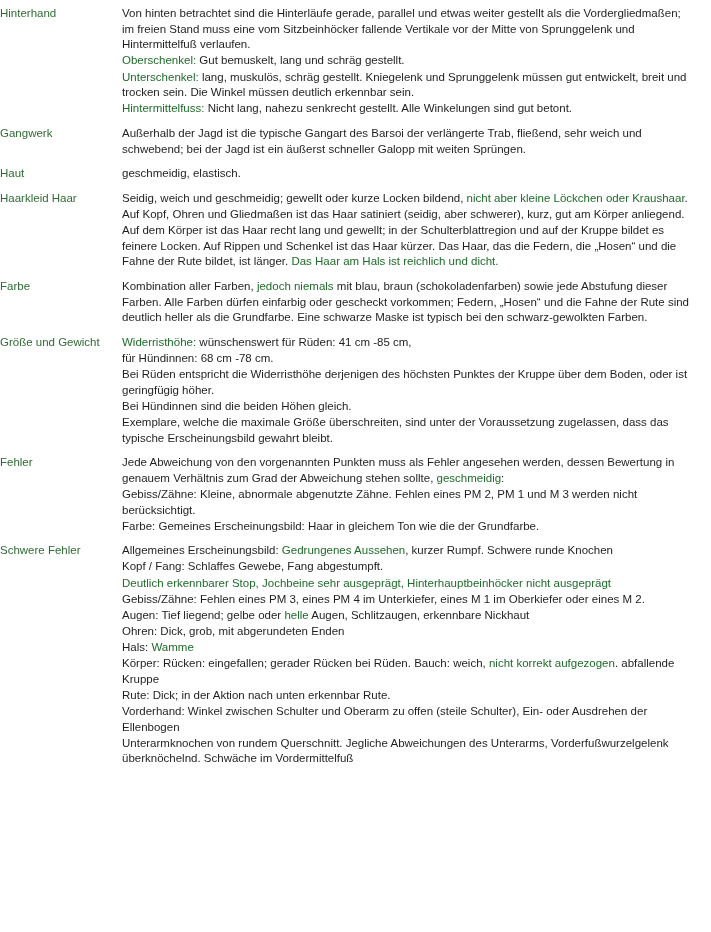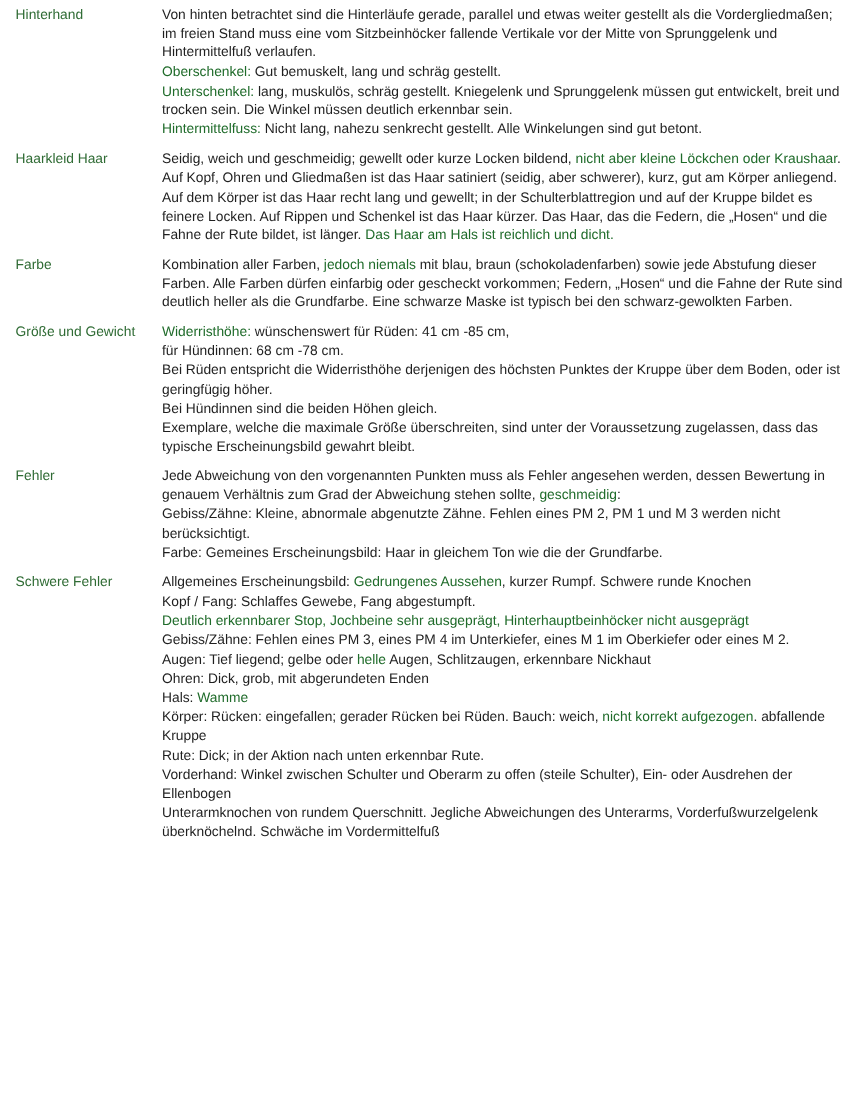--- a/index.html
+++ b/index.html
@@ -9,21 +9,21 @@
   }
   body {
     width: 711px;
     font-family: "Liberation Sans", sans-serif;
     font-size: 11.5px;
     color: #1a1a1a;
   }
   .doc {
     width: 711px;
     box-sizing: border-box;
-    padding: 6px 10px 10px 13px;
+    padding: 6px 10px 10px 0;
   }
   table.spec {
     border-collapse: collapse;
     width: 695px;
     table-layout: fixed;
   }
   table.spec td {
     vertical-align: top;
     padding: 0 0 9px 0;
   }
@@ -56,20 +56,32 @@
 <div class="doc">
   <table class="spec">
     <tbody>
         <tr>
           <td class="term">Hinterhand</td>
           <td class="desc">
             <div class="para"><span>Von hinten betrachtet sind die Hinterläufe gerade, parallel und etwas weiter gestellt als die Vordergliedmaßen; im freien Stand muss eine vom Sitzbeinhöcker fallende Vertikale vor der Mitte von Sprunggelenk und Hintermittelfuß verlaufen.</span></div>
             <div class="para"><span class="green">Oberschenkel:</span><span> Gut bemuskelt, lang und schräg gestellt.</span></div>
             <div class="para"><span class="green">Unterschenkel:</span><span> lang, muskulös, schräg gestellt. Kniegelenk und Sprunggelenk müssen gut entwickelt, breit und trocken sein. Die Winkel müssen deutlich erkennbar sein.</span></div>
             <div class="para"><span class="green">Hintermittelfuss:</span><span> Nicht lang, nahezu senkrecht gestellt. Alle Winkelungen sind gut betont.</span></div>
+          </td>
+        </tr>
+        <tr>
+          <td class="term">Gangwerk</td>
+          <td class="desc">
+            <div class="para"><span>Außerhalb der Jagd ist die typische Gangart des Barsoi der verlängerte Trab, fließend, sehr weich und schwebend; bei der Jagd ist ein äußerst schneller Galopp mit weiten Sprüngen.</span></div>
+          </td>
+        </tr>
+        <tr>
+          <td class="term">Haut</td>
+          <td class="desc">
+            <div class="para"><span>geschmeidig, elastisch.</span></div>
           </td>
         </tr>
         <tr>
           <td class="term">Haarkleid Haar</td>
           <td class="desc">
             <div class="para"><span>Seidig, weich und geschmeidig; gewellt oder kurze Locken bildend, </span><span class="green">nicht aber kleine Löckchen oder Kraushaar</span><span>.</span></div>
             <div class="para"><span>Auf Kopf, Ohren und Gliedmaßen ist das Haar satiniert (seidig, aber schwerer), kurz, gut am Körper anliegend.</span></div>
             <div class="para"><span>Auf dem Körper ist das Haar recht lang und gewellt; in der Schulterblattregion und auf der Kruppe bildet es feinere Locken. Auf Rippen und Schenkel ist das Haar kürzer. Das Haar, das die Federn, die „Hosen“ und die Fahne der Rute bildet, ist länger. </span><span class="green">Das Haar am Hals ist reichlich und dicht.</span></div>
           </td>
         </tr>

